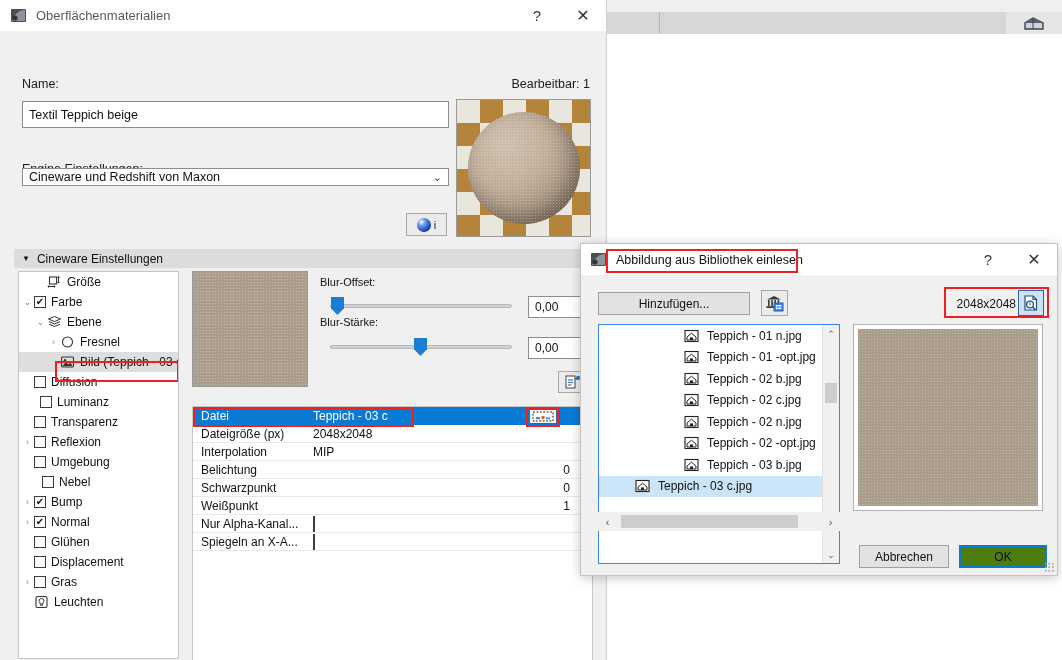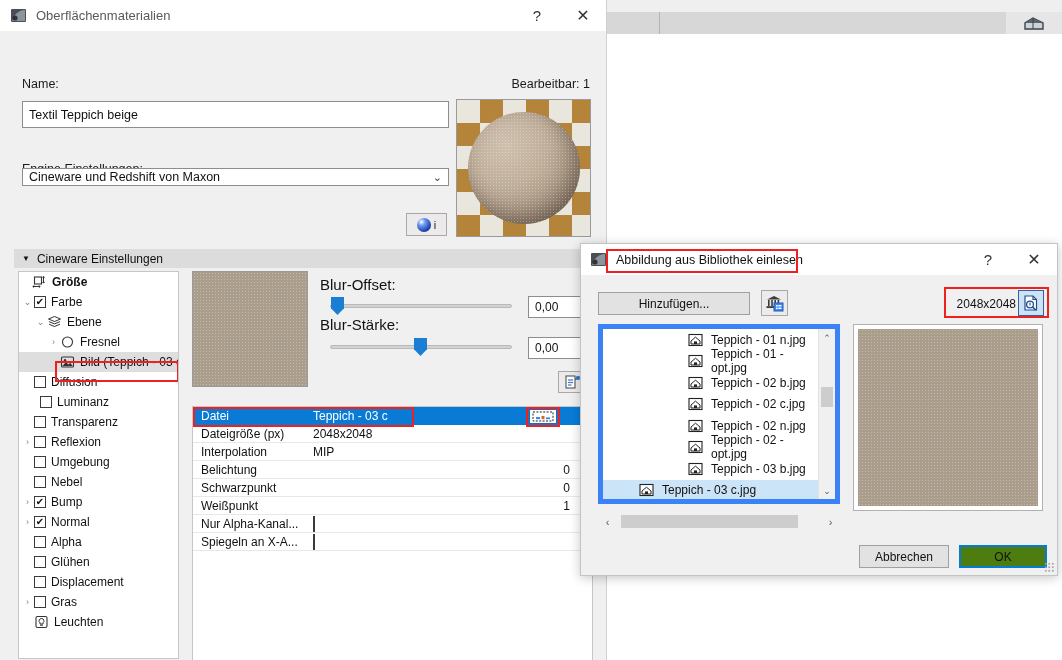--- a/index.html
+++ b/index.html
@@ -160,21 +160,21 @@
   }
   #texture-thumb .grain {
     position: absolute; inset: 0;
     background-image:
       radial-gradient(rgba(255,255,255,.30) 0.6px, transparent 0.7px),
       radial-gradient(rgba(70,55,38,.26) 0.6px, transparent 0.7px);
     background-size: 3px 3px, 4px 4px;
     background-position: 0 0, 2px 1px;
   }
 
-  .blur-label { position: absolute; font-size: 15px; color: #111; }
+  .blur-label { position: absolute; font-size: 11px; color: #111; }
   #blur-offset-label { left: 320px; top: 245px; }
   #blur-strength-label { left: 320px; top: 285px; }
   .slider-track {
     position: absolute; height: 4px; background: #d2d2d2;
     border: 1px solid #b9b9b9; border-radius: 2px;
   }
   #blur-offset-track { left: 330px; top: 273px; width: 182px; }
   #blur-strength-track { left: 330px; top: 314px; width: 182px; }
   .slider-thumb {
     position: absolute; width: 13px; height: 18px; background: #1a7fd4;
@@ -264,22 +264,22 @@
     position: absolute; left: 437px; top: 46px; width: 26px; height: 26px;
     border: 1px solid #2b65a8; background: #cfe2f5;
     display: flex; align-items: center; justify-content: center;
   }
   #dims-highlight {
     position: absolute; left: 363px; top: 43px; width: 105px; height: 31px;
     border: 2px solid #ef2020; pointer-events: none;
   }
 
   #file-list-wrap {
-    position: absolute; left: 17px; top: 80px; width: 242px; height: 180px;
-    border: 5px solid #3b82f6; background: #fff;
+    position: absolute; left: 17px; top: 80px; width: 242px; height: 240px;
+    border: 1px solid #3b82f6; background: #fff;
   }
   #file-list {
     position: absolute; left: 0; top: 0; right: 17px; bottom: 0;
     overflow: hidden;
   }
   .file-row {
     height: 21.5px; display: flex; align-items: center;
     font-size: 12px; color: #111; padding-left: 85px;
   }
   .file-row.sel { background: #cce4f7; padding-left: 36px; }
@@ -397,21 +397,21 @@
       <span class="ichar">i</span>
     </div>
 
     <div id="cineware-header">
       <span class="caret">▼</span>
       <span>Cineware Einstellungen</span>
     </div>
 
     <div id="tree-panel">
       <div id="tree-rows">
-          <div class="tree-row" style=" font-weight: bold;">
+          <div class="tree-row" style="padding-left: 15px;">
             <span class="tw"></span>
             <span class="ticon-sm">
               <svg viewBox="0 0 15 14" width="15" height="14">
                 <rect x="2.5" y="2" width="7" height="7" fill="none" stroke="#333" stroke-width="1.1"></rect>
                 <path d="M11.5 1.5 L11.5 8 M10.3 2.6 L11.5 1.4 L12.7 2.6 M10.3 6.9 L11.5 8.1 L12.7 6.9" stroke="#333" stroke-width="1" fill="none"></path>
                 <path d="M1 11.5 L8 11.5 M2.1 10.3 L0.9 11.5 L2.1 12.7 M6.9 10.3 L8.1 11.5 L6.9 12.7" stroke="#333" stroke-width="1" fill="none"></path>
               </svg>
             </span>
             <span class="tlabel">Größe</span>
           </div>
@@ -470,39 +470,34 @@
           <div class="tree-row" style="padding-left: 2px;">
             <span class="tw">›</span>
             <span class="cbx"></span>
             <span class="tlabel">Reflexion</span>
           </div>
           <div class="tree-row" style="padding-left: 2px;">
             <span class="tw"></span>
             <span class="cbx"></span>
             <span class="tlabel">Umgebung</span>
           </div>
-          <div class="tree-row" style="padding-left: 2px;">
+          <div class="tree-row" style="padding-left: 10px;">
             <span class="tw"></span>
             <span class="cbx"></span>
             <span class="tlabel">Nebel</span>
           </div>
           <div class="tree-row" style="padding-left: 2px;">
             <span class="tw">›</span>
             <span class="cbx">✔</span>
             <span class="tlabel">Bump</span>
           </div>
           <div class="tree-row" style="padding-left: 2px;">
             <span class="tw">›</span>
             <span class="cbx">✔</span>
             <span class="tlabel">Normal</span>
-          </div>
-          <div class="tree-row" style="padding-left: 2px;">
-            <span class="tw"></span>
-            <span class="cbx"></span>
-            <span class="tlabel">Alpha</span>
           </div>
           <div class="tree-row" style="padding-left: 2px;">
             <span class="tw"></span>
             <span class="cbx"></span>
             <span class="tlabel">Glühen</span>
           </div>
           <div class="tree-row" style="padding-left: 2px;">
             <span class="tw"></span>
             <span class="cbx"></span>
             <span class="tlabel">Displacement</span>

